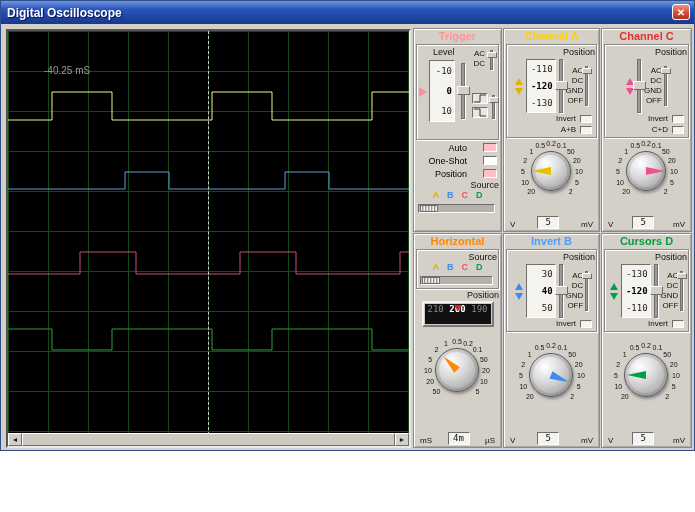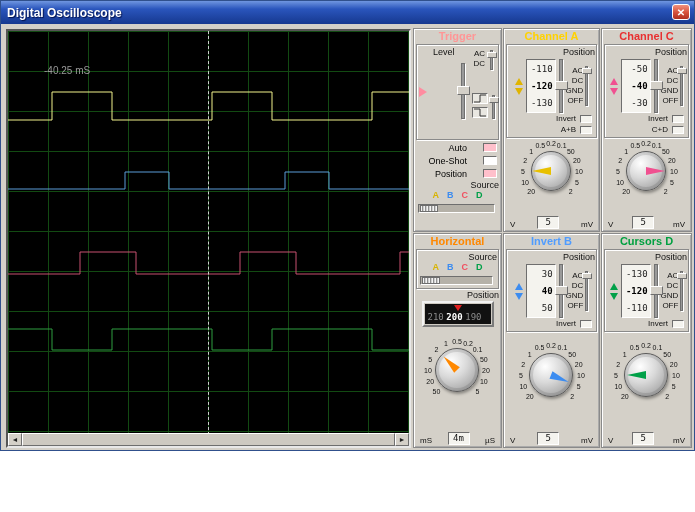--- a/index.html
+++ b/index.html
@@ -100,22 +100,22 @@
               display:flex; align-items:center; justify-content:center; }
   .edge-track { position:absolute; right:3px; top:50px; height:24px; }
   .mode-row { display:flex; justify-content:flex-end; align-items:center; gap:16px; height:13px; font-size:9px; padding-right:2px; }
   .mode-ind { width:14px; height:9px; border:1px solid; border-color:#6e6e6e #fff #fff #6e6e6e; }
   .letters-row { display:flex; justify-content:center; gap:8px; font-size:9px; font-weight:bold; height:12px; }
   .source-slider { margin:2px 4px 1px 2px; }
 
   
   .hpos-frame { width:72px; margin:1px auto; border:2px solid; border-color:#f2f2f2 #7a7a7a #7a7a7a #f2f2f2;
                 background:#cfcbc3; padding:1px; }
-  .hpos-display { position:relative; background:#111; height:20px; display:flex; align-items:flex-end;
-                  justify-content:space-between; padding:0 9px 2px 3px;
+  .hpos-display { position:relative; background:#111; height:20px; display:flex; 
+                  justify-content:space-between; padding:0 3px 2px 3px;
                   font-family:"DejaVu Sans Mono", monospace; font-size:9px; }
   .hpos-display .dim { color:#8a8a8a; }
   .hpos-display .lit { color:#ffffff; font-weight:bold; }
   .hpos-marker { position:absolute; left:calc(50% - 4px); top:1px; width:0; height:0;
                  border-left:4px solid transparent; border-right:4px solid transparent; border-top:6px solid #e02020; }
 </style>
 </head>
 <body>
 
 <div id="stage">
@@ -150,20 +150,25 @@
     </div>
   </div>
 
   <div class="controls">
 
     <div class="panel">
       <div class="panel-title" style="color: rgb(255, 150, 150);">Trigger</div>
       <div class="group trig-group">
         <span class="small-label trig-level-label">Level</span>
         <div class="trig-arrow"></div>
+        <div class="pos-display sunken-deep trig-pos-display">
+          <span>-10</span>
+          <span class="pos-current">0</span>
+          <span>10</span>
+        </div>
         <div class="vtrack trig-vtrack">
           <div class="vthumb" style="top:calc(50% - 5px)"></div>
         </div>
         <div class="coupling-labels trig-acdc-labels">
           <span>AC</span>
           <span>DC</span>
         </div>
         <div class="vtrack small trig-acdc-track">
           <div class="vthumb small" style="top:1px"></div>
         </div>
@@ -272,25 +277,20 @@
 
     <div class="panel">
       <div class="panel-title" style="color: rgb(232, 48, 48);">Channel C</div>
       <div class="group">
         <span class="small-label center">Position</span>
         <div class="pos-row">
           <div class="updown">
             <div class="tri-up" style="border-bottom-color: rgb(240, 80, 144);"></div>
             <div class="tri-down" style="border-top-color: rgb(240, 80, 144);"></div>
           </div>
-          <div class="pos-display sunken-deep">
-            <span>-50</span>
-            <span class="pos-current">-40</span>
-            <span>-30</span>
-          </div>
           <div class="vtrack pos-vtrack">
             <div class="vthumb" style="top:calc(50% - 5px)"></div>
           </div>
           <div class="coupling">
             <div class="coupling-labels">
               <span>AC</span>
               <span>DC</span>
               <span>GND</span>
               <span>OFF</span>
             </div>

